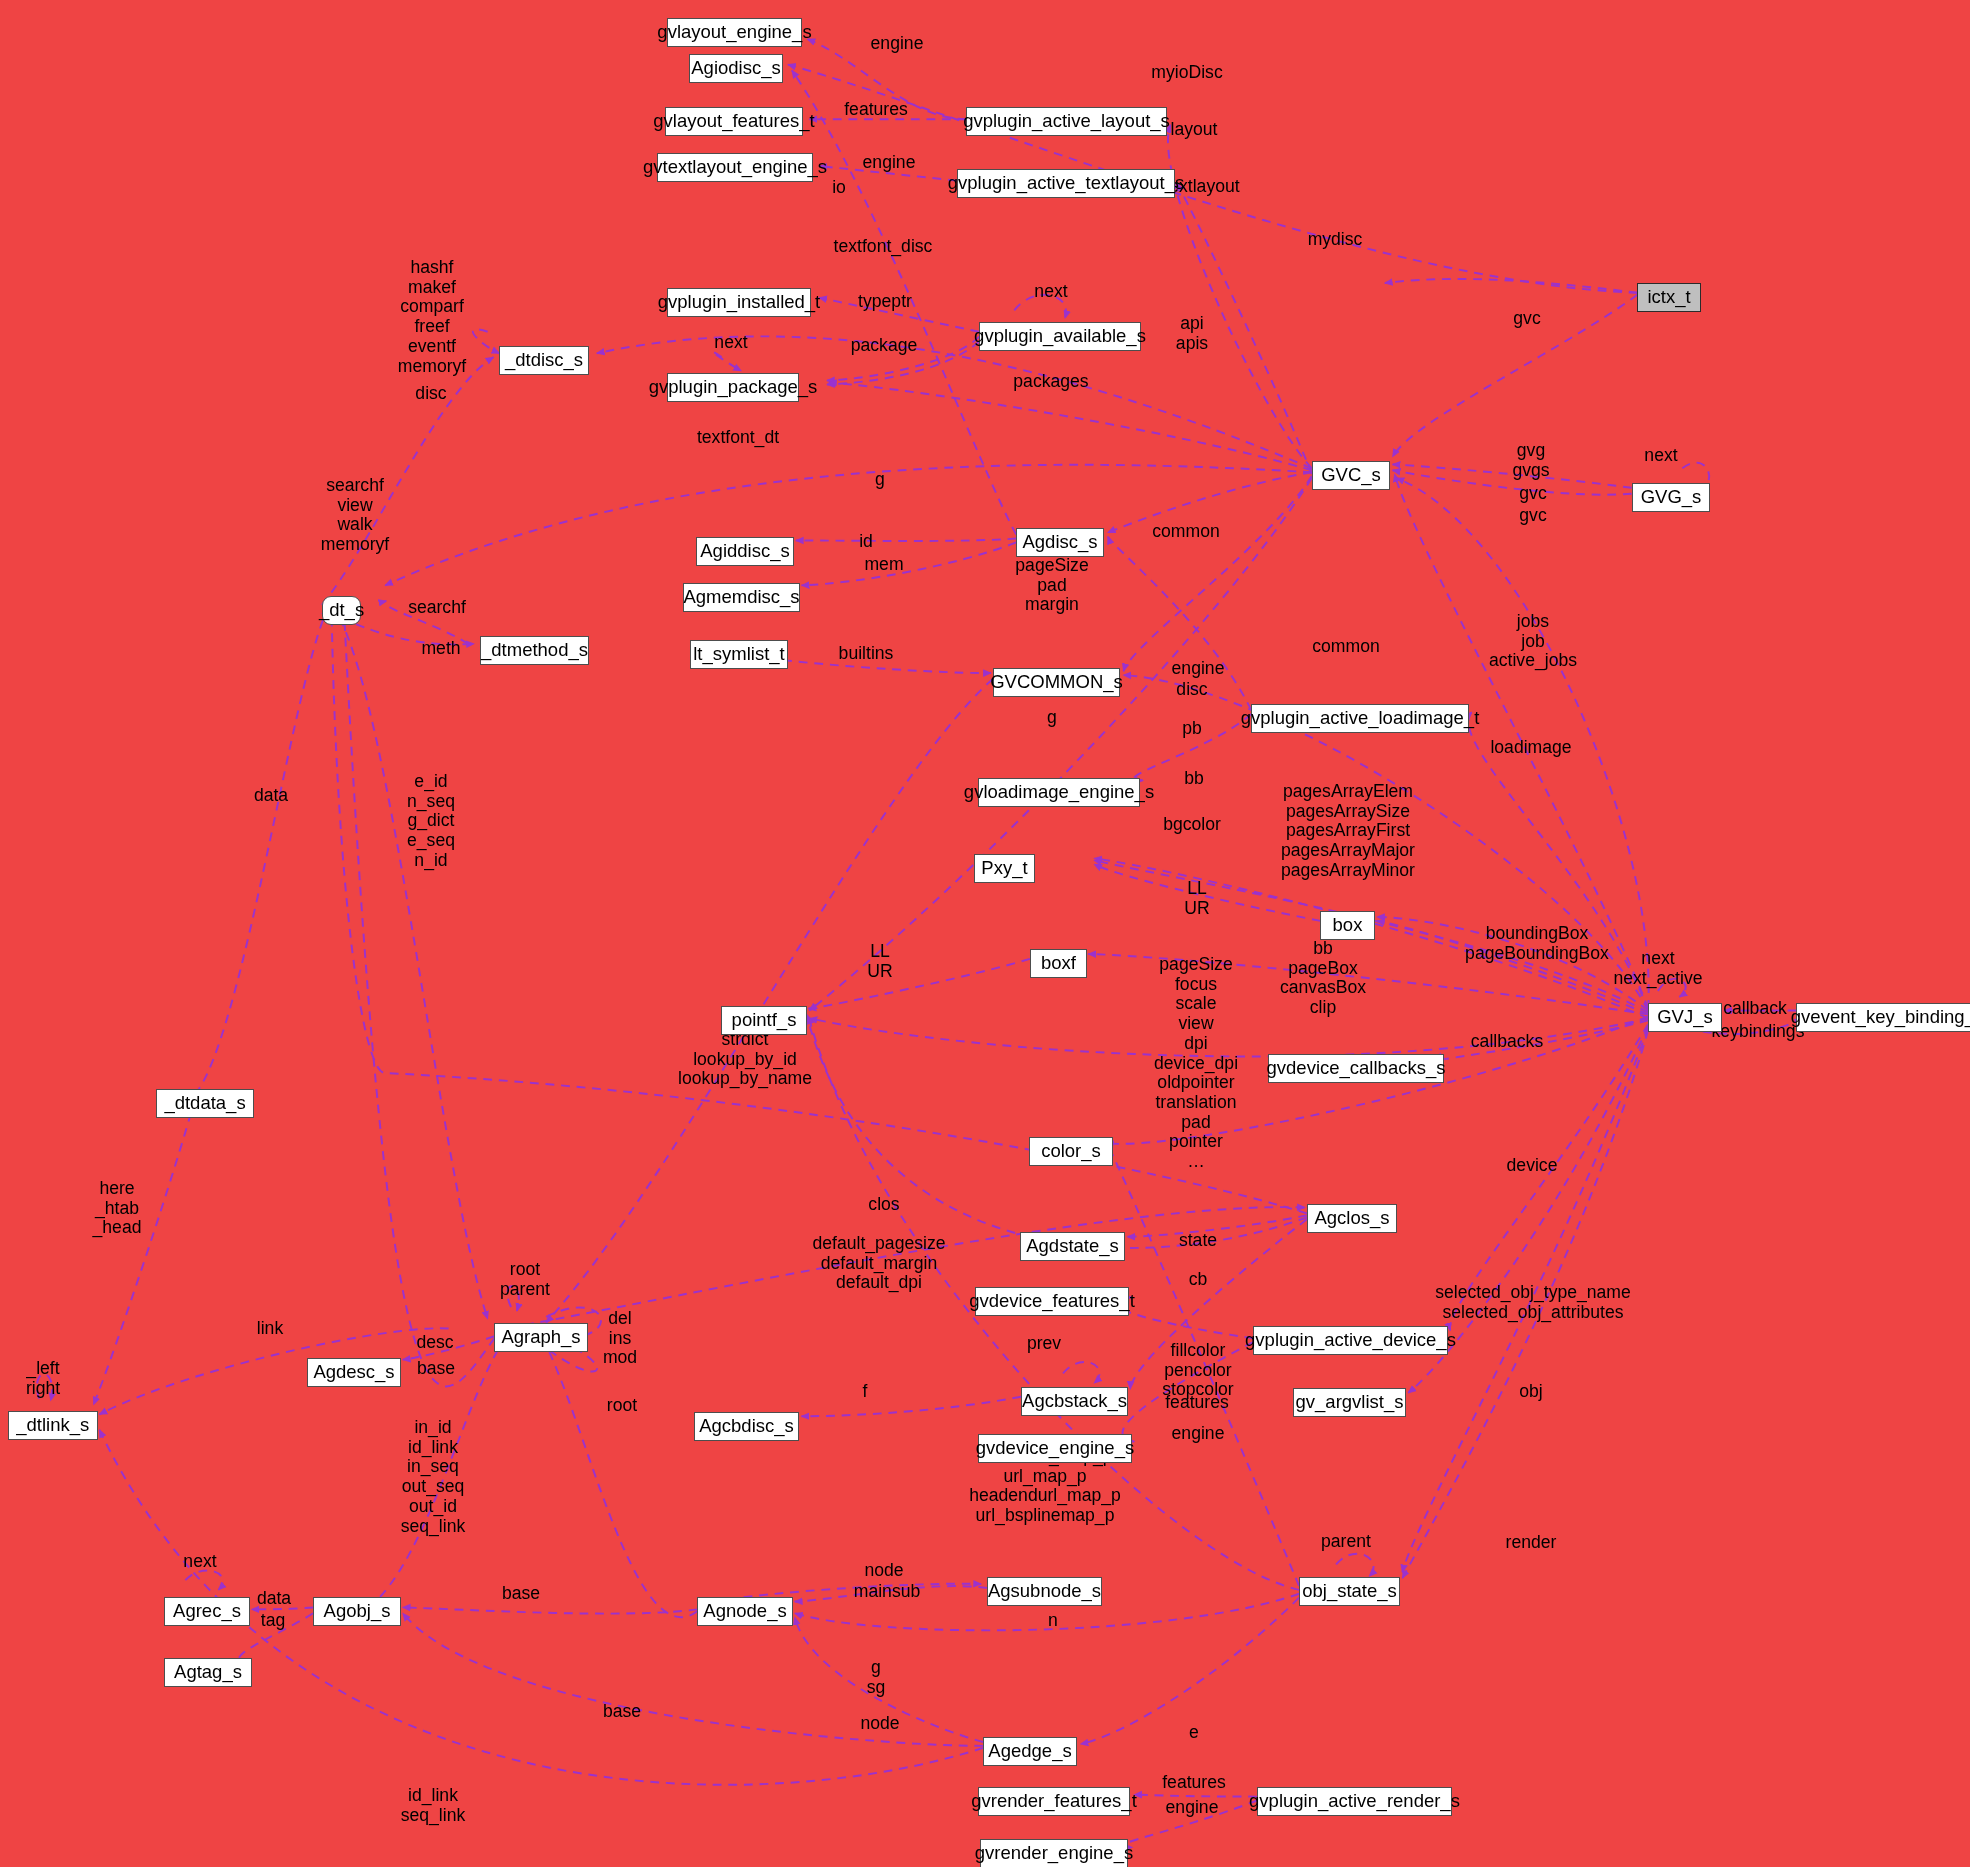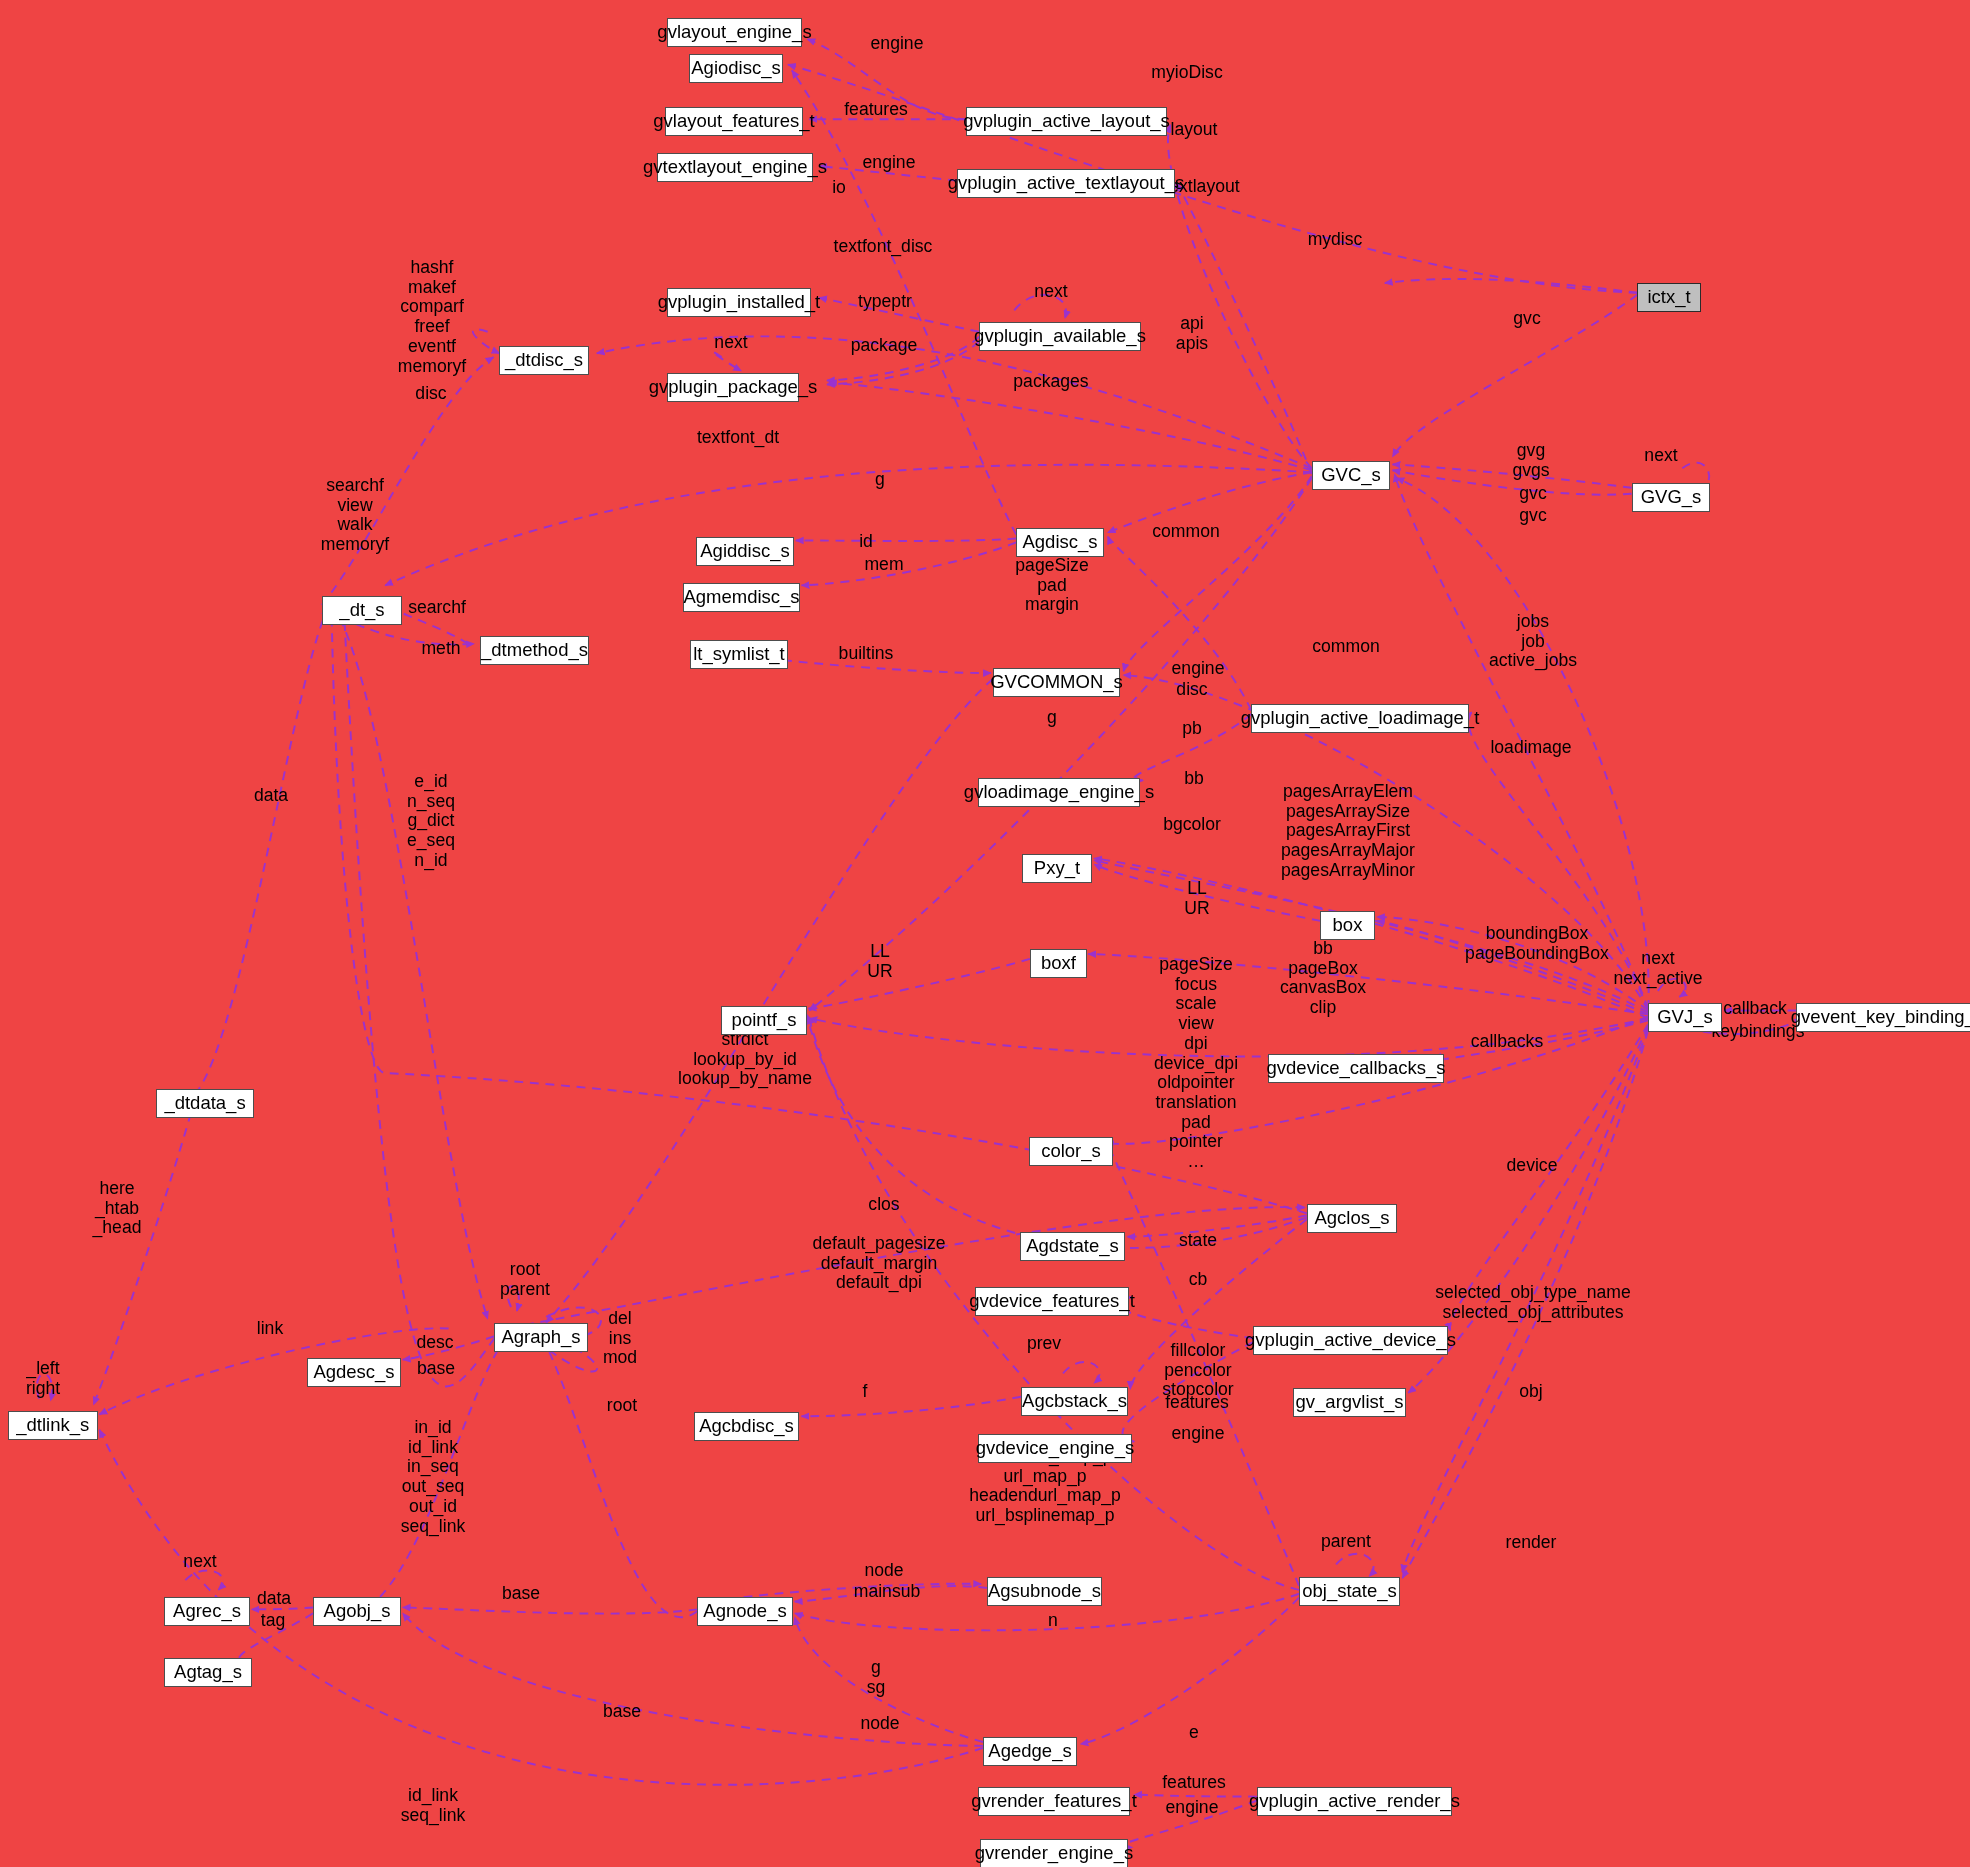--- a/index.html
+++ b/index.html
@@ -130,27 +130,27 @@
       <div class="node current" style="left: 1637px; top: 283px; width: 64px;">ictx_t</div>
       <div class="node" style="left: 667px; top: 288px; width: 144px;">gvplugin_installed_t</div>
       <div class="node" style="left: 979px; top: 322px; width: 162px;">gvplugin_available_s</div>
       <div class="node" style="left: 499px; top: 346px; width: 90px;">_dtdisc_s</div>
       <div class="node" style="left: 667px; top: 373px; width: 132px;">gvplugin_package_s</div>
       <div class="node" style="left: 1312px; top: 461px; width: 78px;">GVC_s</div>
       <div class="node" style="left: 1632px; top: 483px; width: 78px;">GVG_s</div>
       <div class="node" style="left: 1016px; top: 528px; width: 88px;">Agdisc_s</div>
       <div class="node" style="left: 696px; top: 537px; width: 98px;">Agiddisc_s</div>
       <div class="node" style="left: 683px; top: 583px; width: 117px;">Agmemdisc_s</div>
-      <div class="node" style="left: 322px; top: 596px; width: 80px;">_dt_s</div>
+      <div class="node" style="left: 322px; top: 596px; width: 39px; border-radius: 9px;">_dt_s</div>
       <div class="node" style="left: 480px; top: 636px; width: 109px;">_dtmethod_s</div>
       <div class="node" style="left: 690px; top: 640px; width: 98px;">lt_symlist_t</div>
       <div class="node" style="left: 993px; top: 668px; width: 127px;">GVCOMMON_s</div>
       <div class="node" style="left: 1251px; top: 704px; width: 218px;">gvplugin_active_loadimage_t</div>
       <div class="node" style="left: 978px; top: 778px; width: 162px;">gvloadimage_engine_s</div>
-      <div class="node" style="left: 1022px; top: 854px; width: 70px;">Pxy_t</div>
+      <div class="node" style="left: 974px; top: 854px; width: 61px;">Pxy_t</div>
       <div class="node" style="left: 1320px; top: 911px; width: 55px;">box</div>
       <div class="node" style="left: 1030px; top: 949px; width: 57px;">boxf</div>
       <div class="node" style="left: 1648px; top: 1003px; width: 74px;">GVJ_s</div>
       <div class="node" style="left: 1796px; top: 1003px; width: 183px;">gvevent_key_binding_s</div>
       <div class="node" style="left: 721px; top: 1006px; width: 86px;">pointf_s</div>
       <div class="node" style="left: 1268px; top: 1054px; width: 176px;">gvdevice_callbacks_s</div>
       <div class="node" style="left: 1029px; top: 1137px; width: 84px;">color_s</div>
       <div class="node" style="left: 1307px; top: 1204px; width: 90px;">Agclos_s</div>
       <div class="node" style="left: 1020px; top: 1232px; width: 105px;">Agdstate_s</div>
       <div class="node" style="left: 975px; top: 1287px; width: 154px;">gvdevice_features_t</div>

